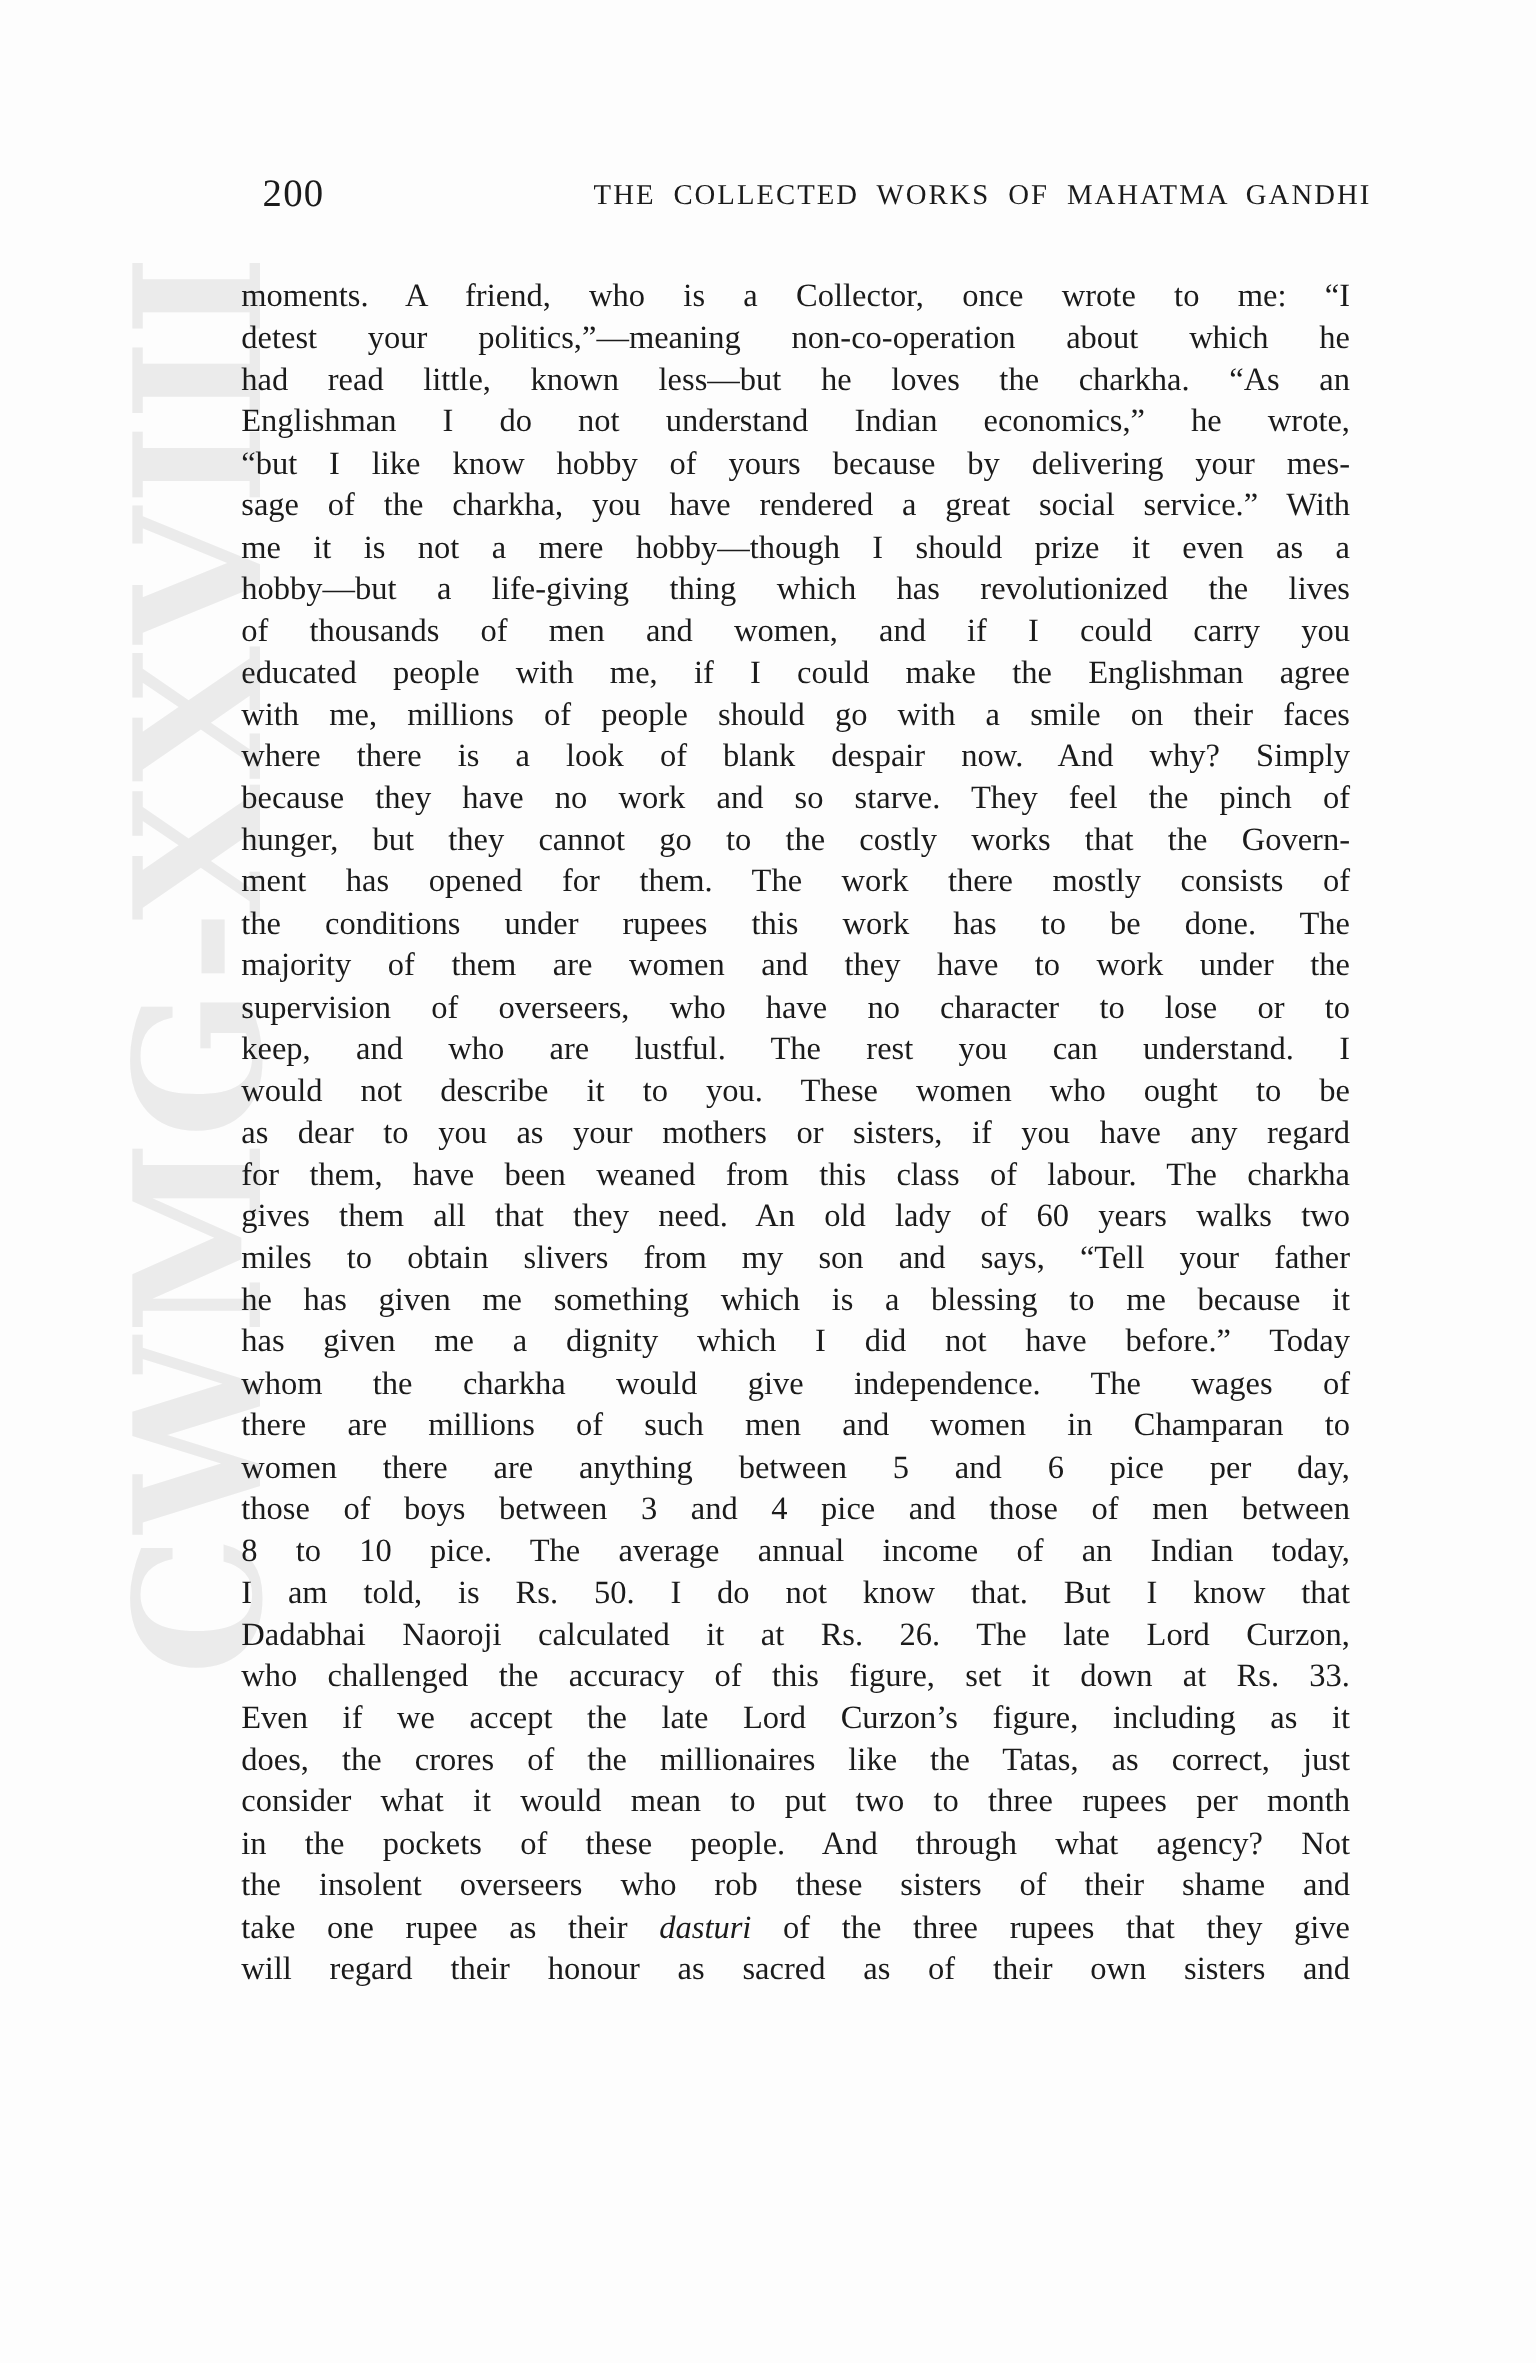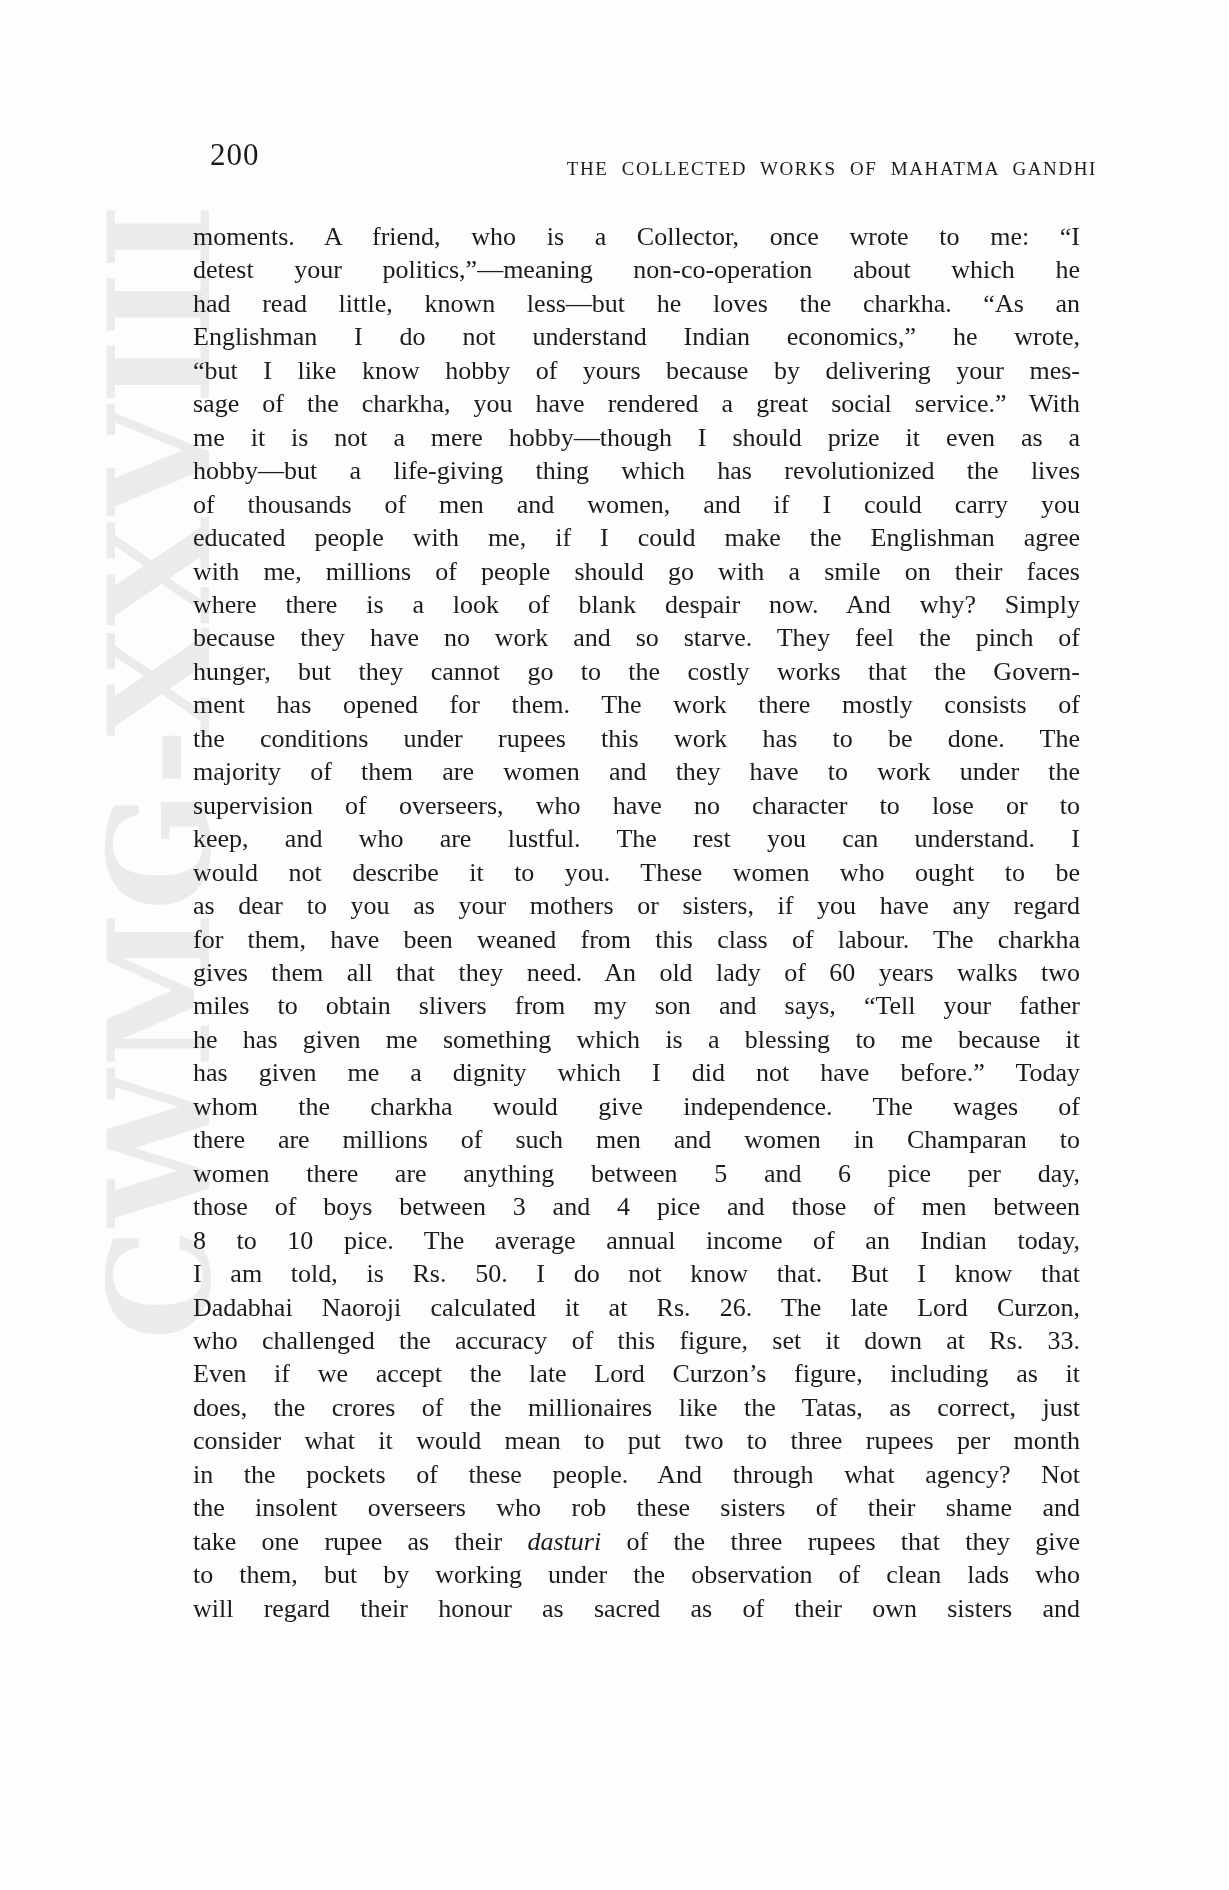--- a/index.html
+++ b/index.html
@@ -46,26 +46,25 @@
   #page-number {
     position: absolute;
     left: 0;
     top: 0;
     font-size: 31px;
     line-height: 38px;
     letter-spacing: 1px;
   }
   #header-title {
     display: inline-block;
-    font-size: 19px;
+    font-size: 23px;
     line-height: 40px;
     letter-spacing: 1.6px;
     word-spacing: 7px;
     text-transform: uppercase;
-    margin-top: 13px;
   }
   #body-text {
     position: absolute;
     left: 193px;
     top: 184px;
     width: 887px;
     z-index: 1;
     font-size: 26px;
     line-height: 33.45px;
     margin-top: 36px;
@@ -123,16 +122,15 @@
       <div class="line">8 to 10 pice. The average annual income of an Indian today,</div>
       <div class="line">I am told, is Rs. 50. I do not know that. But I know that</div>
       <div class="line">Dadabhai Naoroji calculated it at Rs. 26. The late Lord Curzon,</div>
       <div class="line">who challenged the accuracy of this figure, set it down at Rs. 33.</div>
       <div class="line">Even if we accept the late Lord Curzon’s figure, including as it</div>
       <div class="line">does, the crores of the millionaires like the Tatas, as correct, just</div>
       <div class="line">consider what it would mean to put two to three rupees per month</div>
       <div class="line">in the pockets of these people. And through what agency? Not</div>
       <div class="line">the insolent overseers who rob these sisters of their shame and</div>
       <div class="line">take one rupee as their <i>dasturi</i> of the three rupees that they give</div>
-      <div class="line">to them, but by working under the observation of clean lads who</div>
       <div class="line">will regard their honour as sacred as of their own sisters and</div>
     </div>
 </div>
 
 </body></html>

